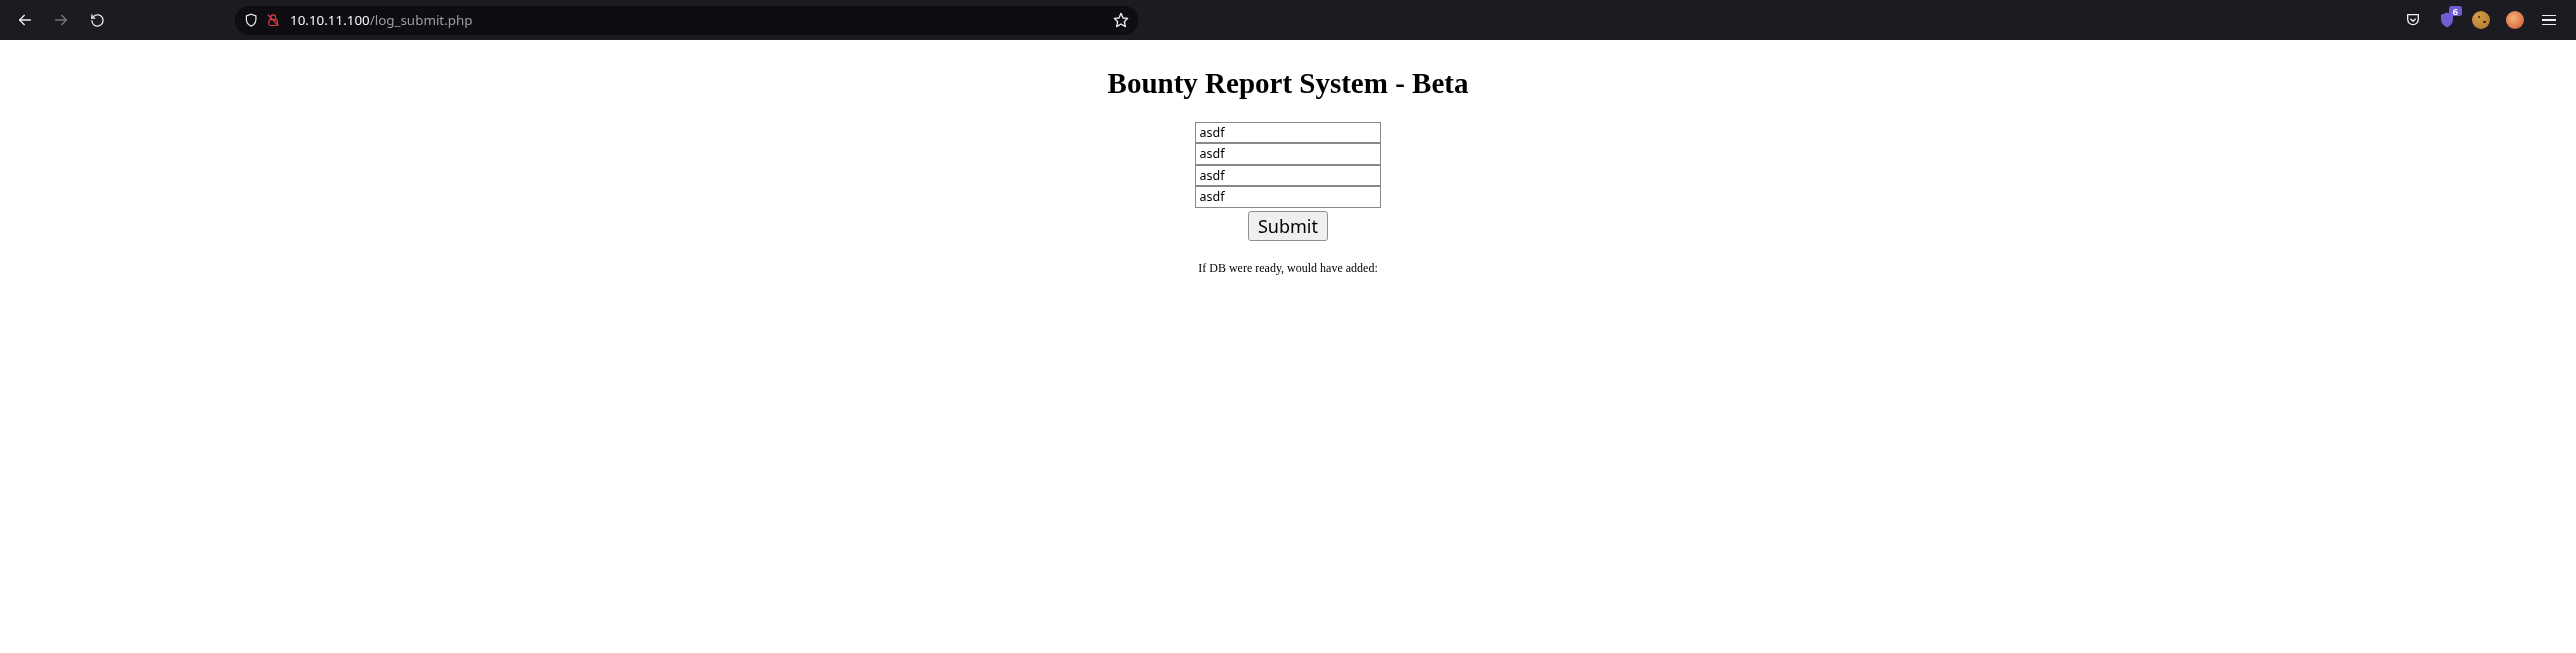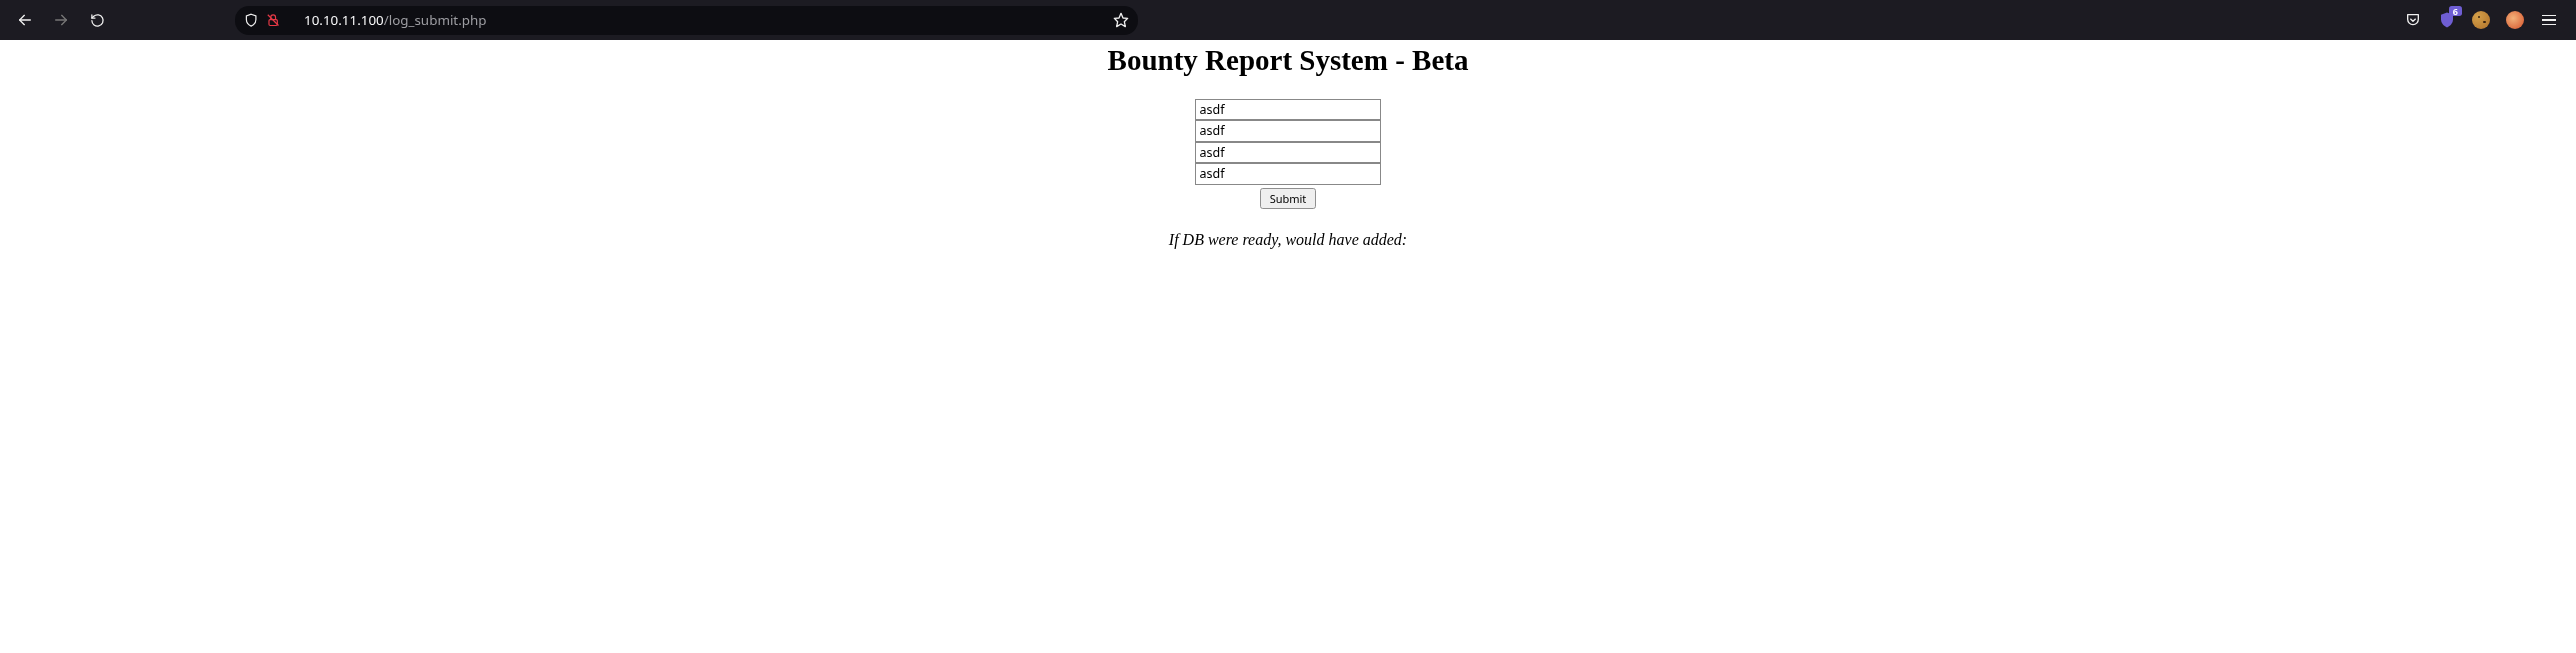--- a/index.html
+++ b/index.html
@@ -33,21 +33,21 @@
     }
     .url-bar {
       flex: 0 1 903px;
       margin-left: 116px;
       height: 29px;
       background: #0d0d12;
       border-radius: 14px;
       display: flex;
       align-items: center;
       padding: 0 9px;
-      gap: 24px;
+      gap: 10px;
       color: #f0f0f0;
       font-family: -apple-system, system-ui, sans-serif;
       font-size: 13.4px;
     }
     .url-bar-icons-left {
       display: flex;
       align-items: center;
       gap: 7.2px;
     }
     .url-text {
@@ -115,21 +115,21 @@
       gap: 2.7px;
     }
     .hamburger span {
       width: 14.3px;
       height: 1.8px;
       background: #f0f0f0;
       display: block;
     }
     .page {
       text-align: center;
-      padding-top: 4px;
+      padding-top: 27px;
     }
     h1 {
       font-size: 29px;
       font-weight: bold;
       margin-bottom: 21.5px;
     }
     .form-stack {
       display: inline-block;
     }
     .form-stack input[type="text"] {
@@ -141,31 +141,30 @@
       padding: 0.9px 3.6px;
       border: 0.9px solid #888;
       background: #fff;
     }
     .submit-row {
       margin-top: 3.6px;
       text-align: center;
     }
     .submit-row input[type="submit"] {
       font-family: -apple-system, system-ui, sans-serif;
-      font-size: 11px;
+      font-size: 18px;
       background: #efefef;
       border: 0.9px solid #8f8f8f;
       border-radius: 2.7px;
       padding: 1.8px 9px;
     }
     .result-block {
       margin-top: 19.7px;
-      font-size: 16px;
+      font-size: 12px;
       line-height: 1.45;
-      font-style: italic;
     }
     .result-block table {
       margin: 0 auto;
       border-collapse: collapse;
     }
     .result-block td {
       text-align: left;
       padding: 0 3.6px;
     }
     .result-msg {

